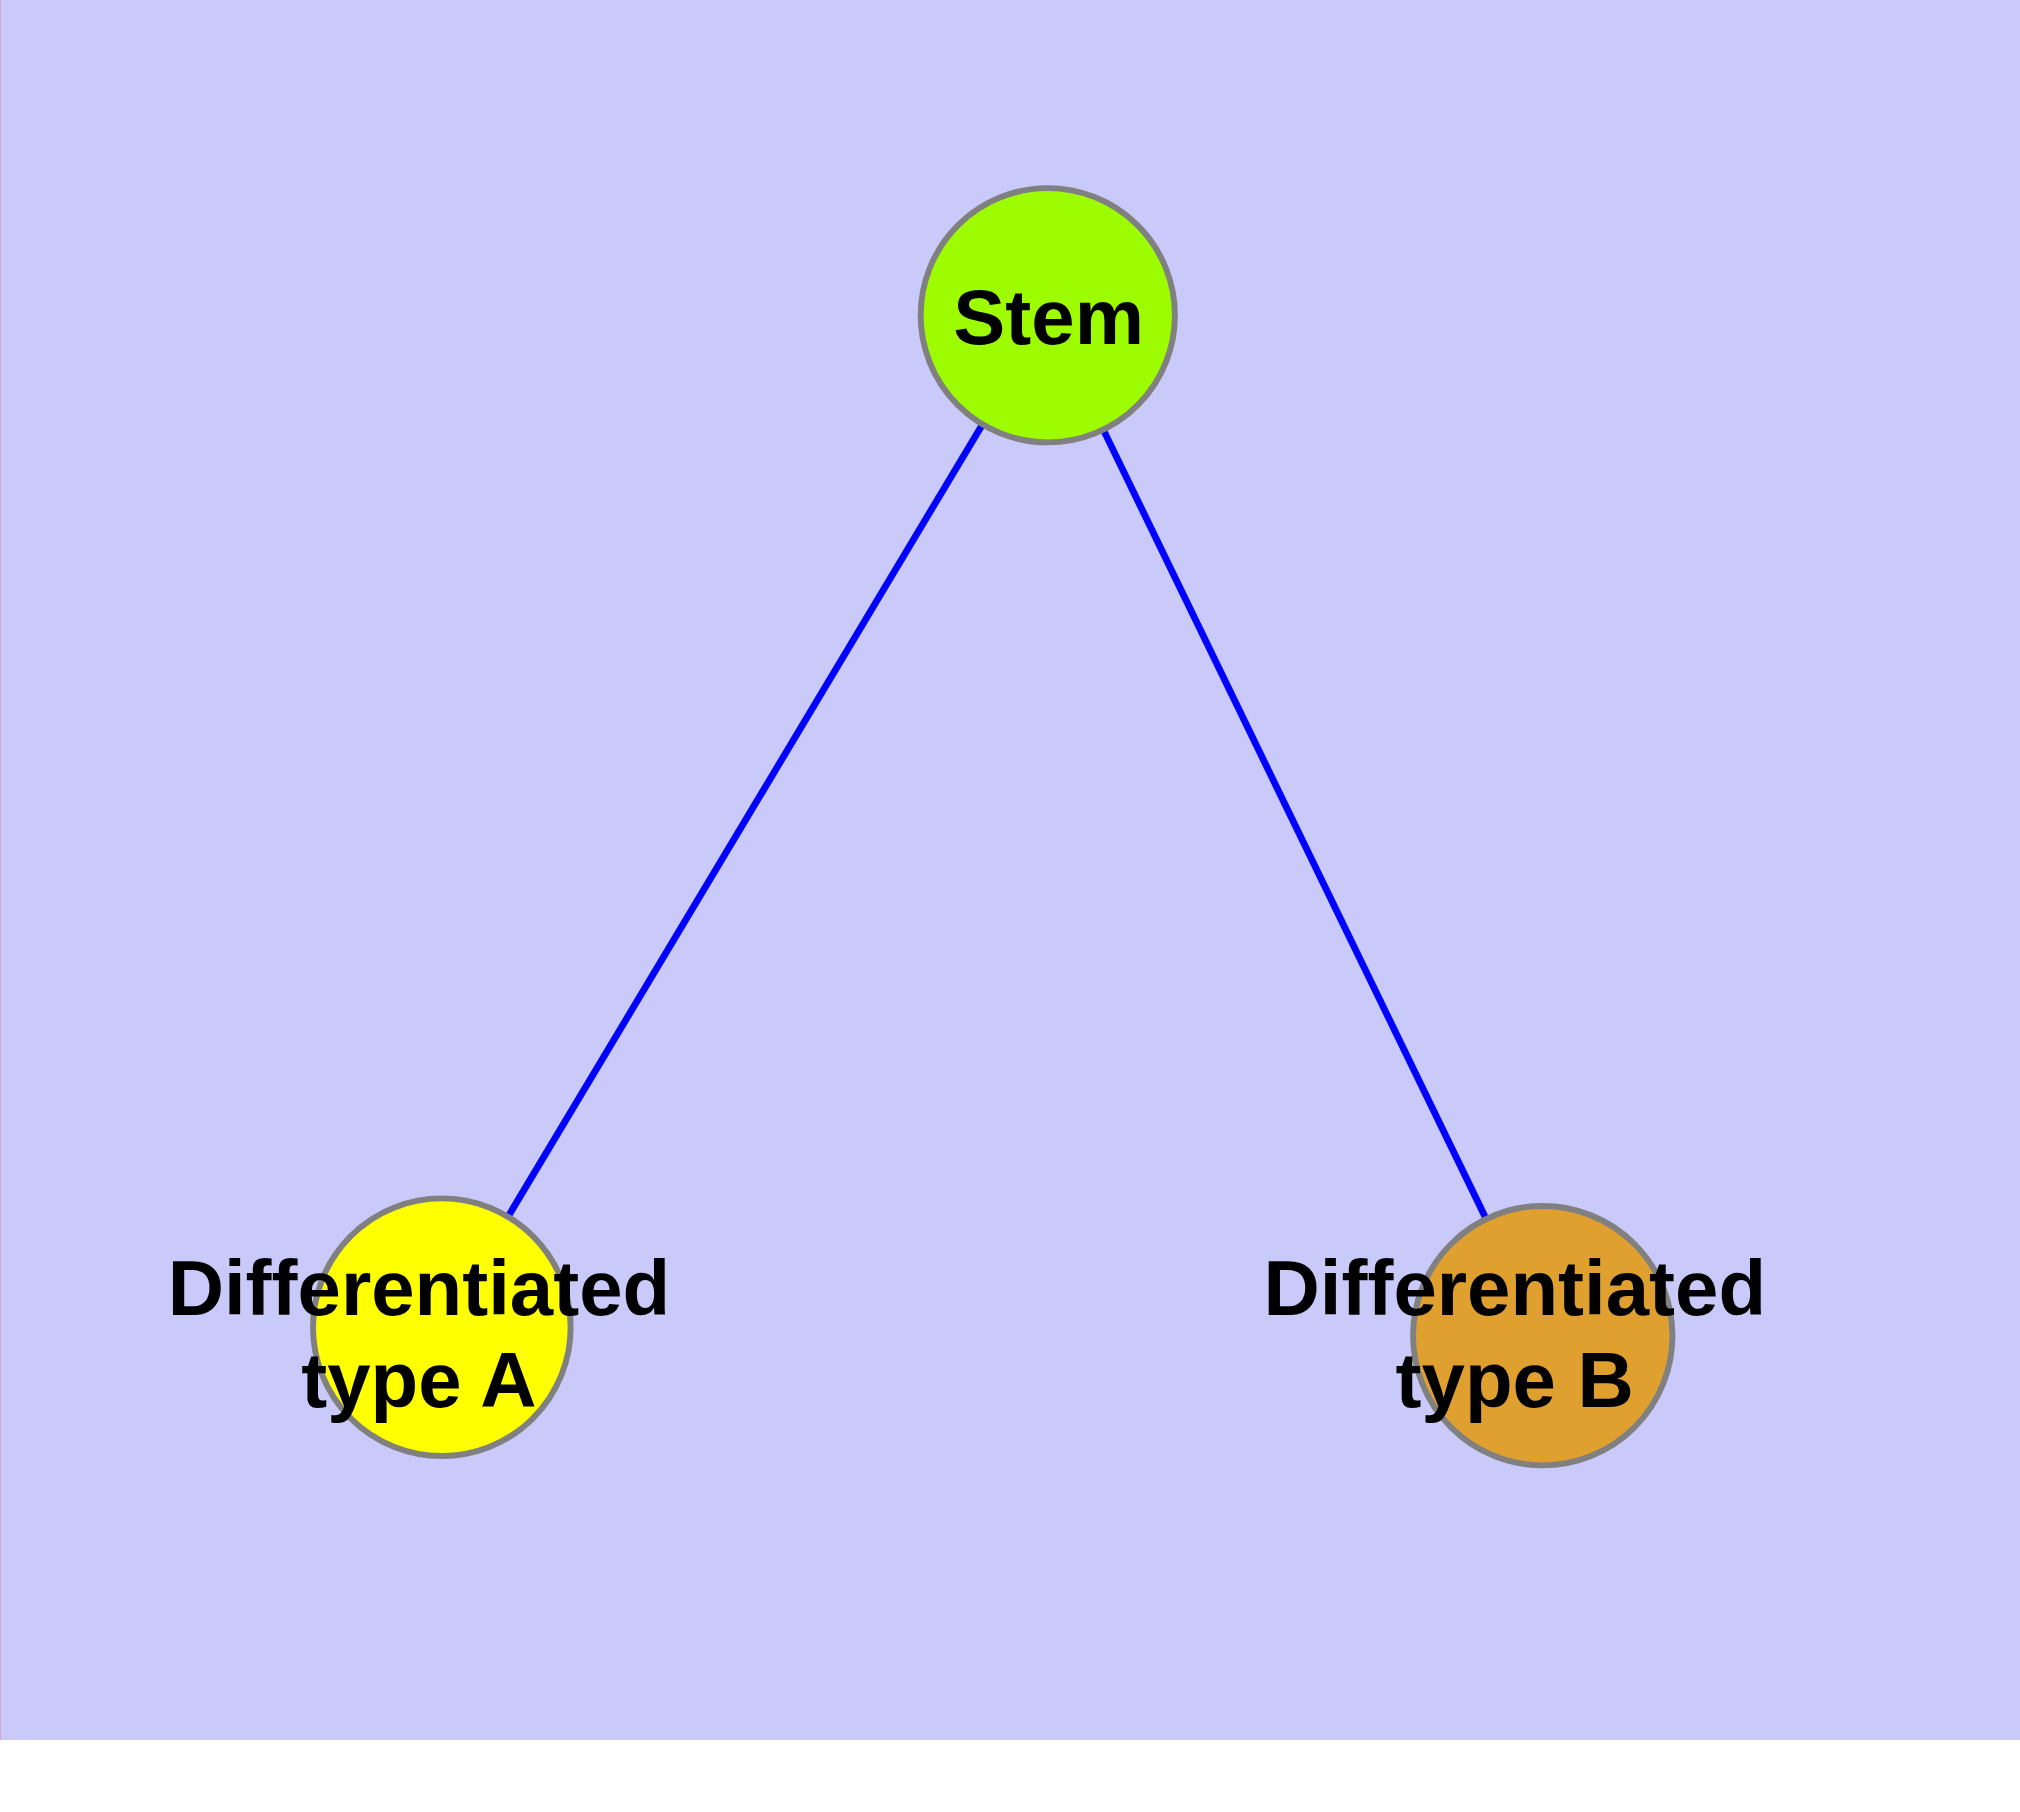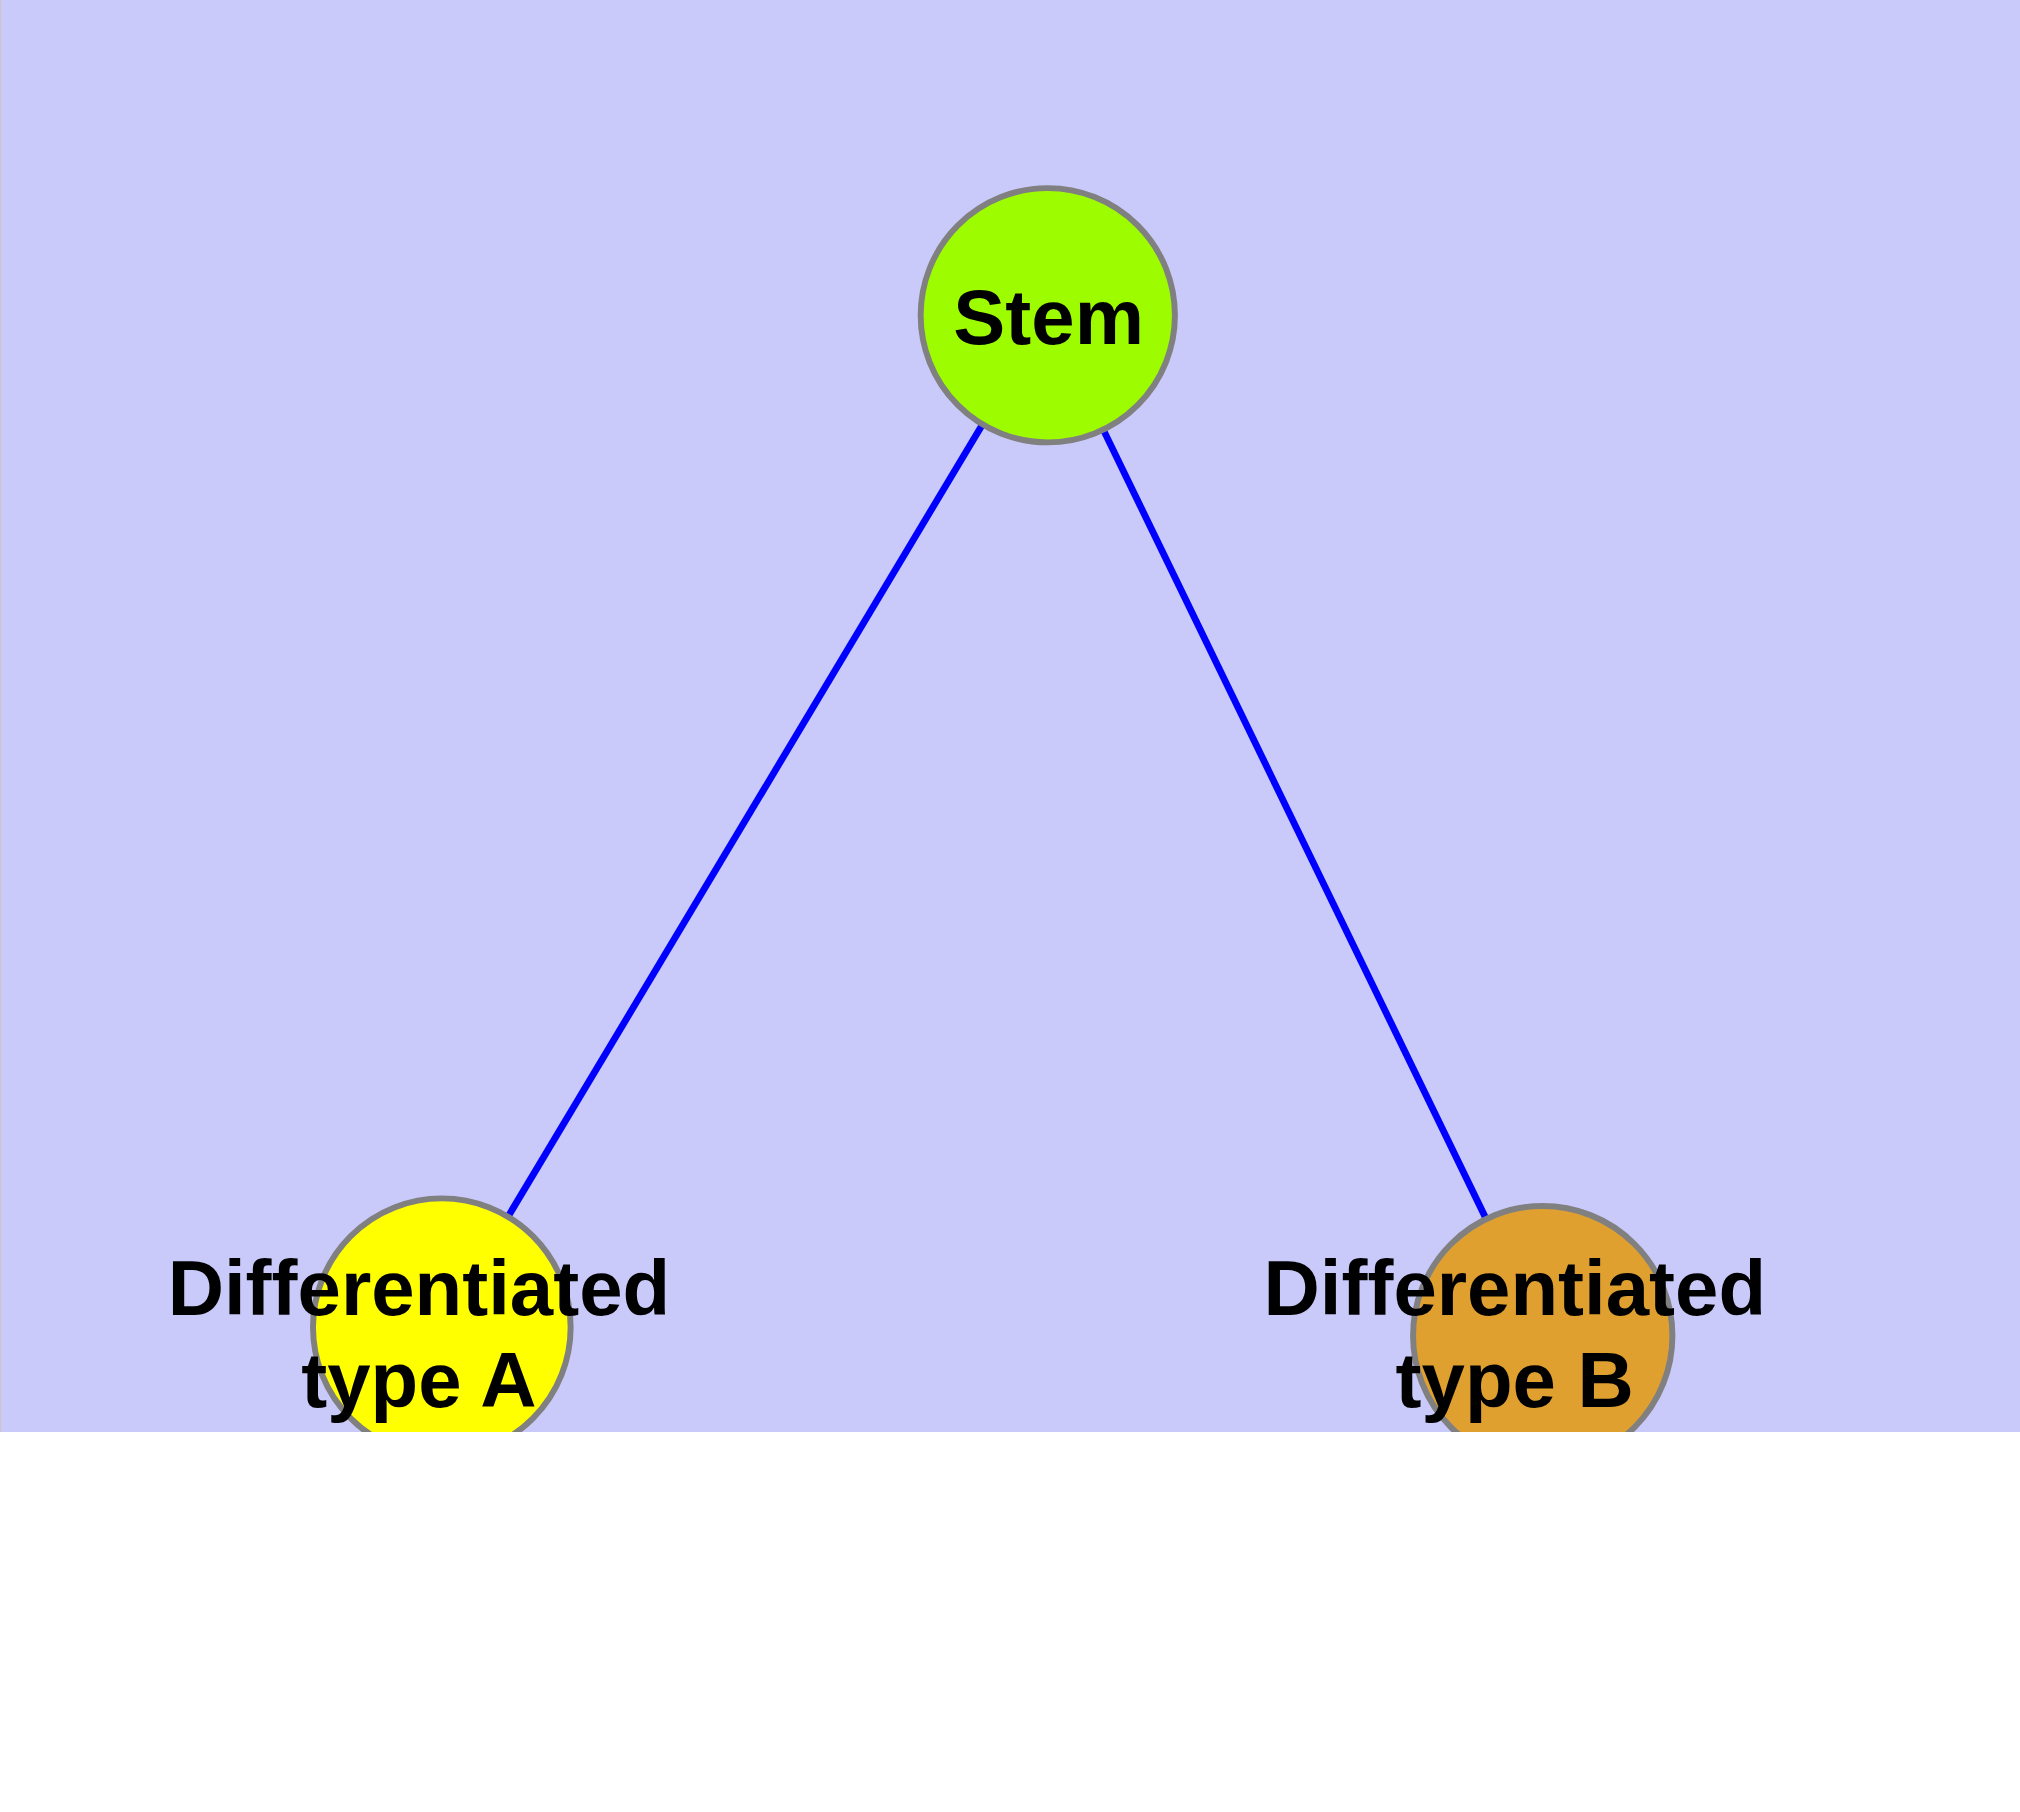--- a/index.html
+++ b/index.html
@@ -35,21 +35,21 @@
     font-family: "Liberation Sans", sans-serif;
     font-weight: bold;
     fill: #000000;
     text-anchor: middle;
     dominant-baseline: auto;
   }
 </style>
 </head>
 <body>
 
-<div id="canvas" style="width: 2021px; height: 1432px; background: #eab308;">
+<div id="canvas" style="width: 2021px; height: 1740px; background: #ef4444;">
   <svg id="graph-svg" viewBox="0 0 2384 2138" style="width: 2021px; height: 1812px;">
     <rect id="bg-rect" x="0" y="0" width="2384" height="2138" fill="#c9c9fa"></rect>
     <g id="edges-layer">
         <line x1="1159.9641281635688" y1="498.97458877300534" x2="598.0633836180045" y2="1437.3095384057378" stroke="#0000ff" stroke-width="8" stroke-linecap="butt" class="edge-line"></line>
         <line x1="1300.5901868829305" y1="505.16196062850725" x2="1754.1005525721453" y2="1440.1388104398338" stroke="#0000ff" stroke-width="8" stroke-linecap="butt" class="edge-line"></line>
       </g>
     <g id="nodes-layer">
         <circle cx="1236" cy="372" r="150" fill="#9dfc00" stroke="#808080" stroke-width="7" class="graph-node"></circle>
         <circle cx="521" cy="1566" r="152" fill="#ffff00" stroke="#808080" stroke-width="7" class="graph-node"></circle>
         <circle cx="1820" cy="1576" r="153" fill="#e0a030" stroke="#808080" stroke-width="7" class="graph-node"></circle>

